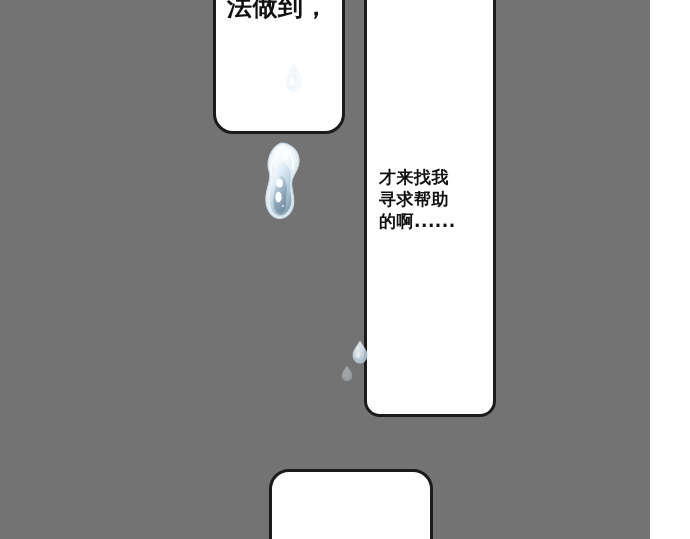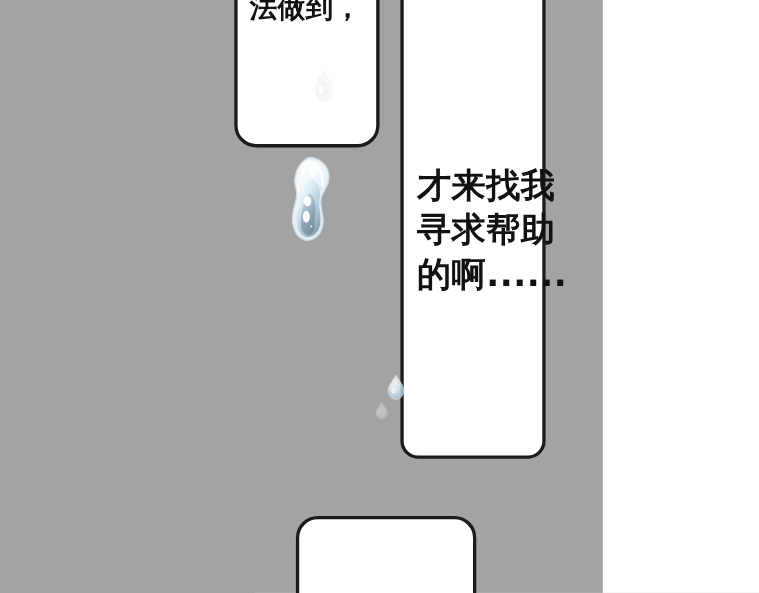--- a/index.html
+++ b/index.html
@@ -12,23 +12,23 @@
     background: #ffffff;
     font-family: "DejaVu Sans", "Liberation Sans", sans-serif;
     overflow: hidden;
     position: relative;
   }
 
   #comic-panel {
     position: absolute;
     left: 0;
     top: 0;
-    width: 548px;
+    width: 650px;
     height: 539px;
-    background: #a3a3a3;
+    background: #737373;
     overflow: hidden;
   }
 
   
   .bubble {
     position: absolute;
     background: #ffffff;
     border: 3px solid #1b1b1b;
     box-sizing: border-box;
   }
@@ -69,22 +69,22 @@
   }
 
   #bubble-1-text {
     left: 11px;
     top: 42px;
     font-size: 25px;
   }
 
   #bubble-2-text {
     left: 12px;
-    top: 176px;
-    font-size: 31px;
+    top: 193px;
+    font-size: 17px;
   }
 
   #bubble-3-text {
     left: 14px;
     top: 20px;
     font-size: 25px;
   }
 
   
   .droplet {

